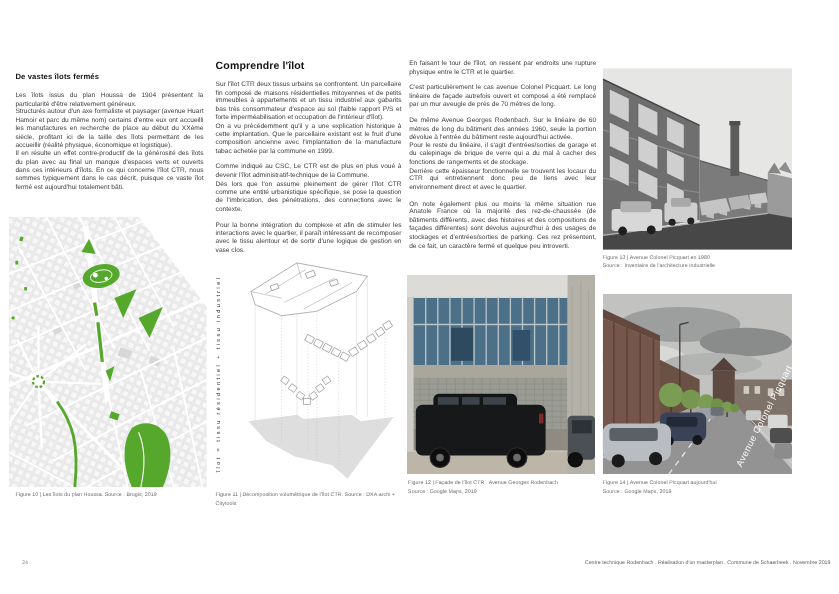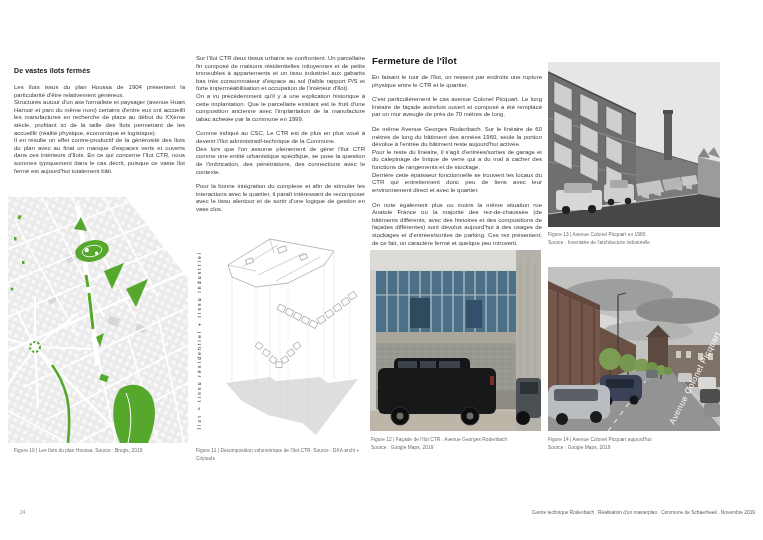--- a/index.html
+++ b/index.html
@@ -107,20 +107,21 @@
       <path d="M44,168 C58,188 64,206 60,246" stroke-width="2.6"></path>
       <path d="M118,196 C124,210 124,228 120,246" stroke="#ffffff" stroke-width="1"></path>
     </g>
     <circle cx="79" cy="52" r="2.2" fill="#ffffff" transform="rotate(-12 84 54)"></circle>
     <circle cx="88" cy="57" r="1.6" fill="#ffffff" transform="rotate(-12 84 54)"></circle>
   </svg>
 </div>
 <div class="caption" style="left:14px;top:447px;width:176px;">Figure 10 | Les îlots du plan Houssa. Source : Brugis, 2019</div>
 
 <div class="col" style="left:196px;top:55px;width:169px;">
+  <div class="h-big">Comprendre l'îlot</div>
   <div class="body-text">
     <p>Sur l'îlot CTR deux tissus urbains se confrontent. Un parcellaire fin composé de maisons résidentielles mitoyennes et de petits immeubles à appartements et un tissu industriel aux gabarits bas très consommateur d'espace au sol (faible rapport P/S et forte imperméabilisation et occupation de l'intérieur d'îlot).</p>
     <p>On a vu précédemment qu'il y a une explication historique à cette implantation. Que le parcellaire existant est le fruit d'une composition ancienne avec l'implantation de la manufacture tabac achetée par la commune en 1999.</p>
     <p class="gap">Comme indiqué au CSC, Le CTR est de plus en plus voué à devenir l'îlot administratif-technique de la Commune.</p>
     <p>Dès lors que l'on assume pleinement de gérer l'îlot CTR comme une entité urbanistique spécifique, se pose la question de l'imbrication, des pénétrations, des connections avec le contexte.</p>
     <p class="gap">Pour la bonne intégration du complexe et afin de stimuler les interactions avec le quartier, il paraît intéressant de recomposer avec le tissu alentour et de sortir d'une logique de gestion en vase clos.</p>
   </div>
 </div>
 
 <div class="fig" style="left:196px;top:231px;width:170px;height:210px;">
@@ -164,21 +165,20 @@
       <rect x="64" y="131" width="6" height="5.5" transform="rotate(0 67 134)"></rect>
       <rect x="70" y="126" width="6" height="5.5" transform="rotate(-35 73 129)"></rect>
       <rect x="76" y="119" width="6" height="5.5" transform="rotate(-35 79 122)"></rect>
       <rect x="82" y="112" width="6" height="5.5" transform="rotate(-35 85 115)"></rect>
     </g>
   </svg>
 </div>
 <div class="caption" style="left:196px;top:447px;width:176px;">Figure 11 | Décomposition volumétrique de l'îlot CTR. Source : DXA.archi + Citytools</div>
 
 <div class="col" style="left:372px;top:55px;width:170px;">
-  <div class="h-big">Fermeture de l'îlot</div>
   <div class="body-text">
     <p>En faisant le tour de l'îlot, on ressent par endroits une rupture physique entre le CTR et le quartier.</p>
     <p class="gap">C'est particulièrement le cas avenue Colonel Picquart. Le long linéaire de façade autrefois ouvert et composé a été remplacé par un mur aveugle de près de 70 mètres de long.</p>
     <p class="gap">De même Avenue Georges Rodenbach. Sur le linéaire de 60 mètres de long du bâtiment des années 1960, seule la portion dévolue à l'entrée du bâtiment reste aujourd'hui activée.</p>
     <p>Pour le reste du linéaire, il s'agit d'entrées/sorties de garage et du calepinage de brique de verre qui a du mal à cacher des fonctions de rangements et de stockage.</p>
     <p>Derrière cette épaisseur fonctionnelle se trouvent les locaux du CTR qui entretiennent donc peu de liens avec leur environnement direct et avec le quartier.</p>
     <p class="gap">On note également plus ou moins la même situation rue Anatole France où la majorité des rez-de-chaussée (de bâtiments différents, avec des histoires et des compositions de façades différentes) sont dévolus aujourd'hui à des usages de stockages et d'entrées/sorties de parking. Ces rez présentent, de ce fait, un caractère fermé et quelque peu introverti.</p>
   </div>
 </div>
 

